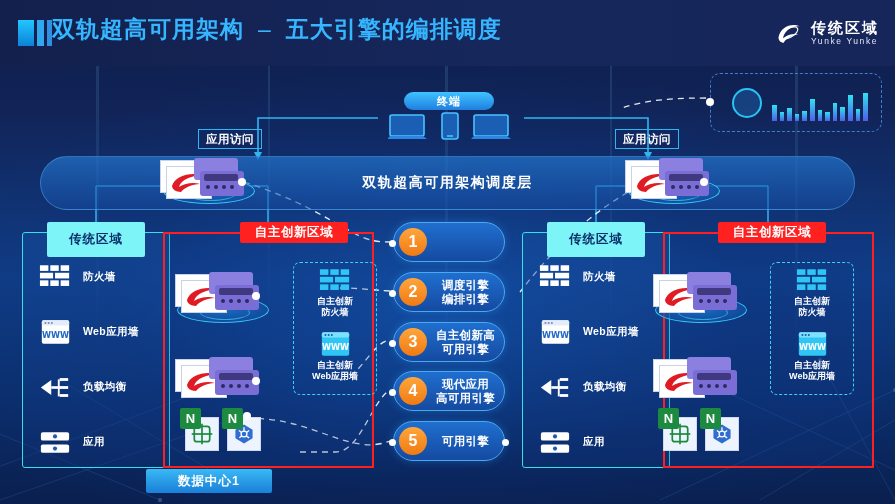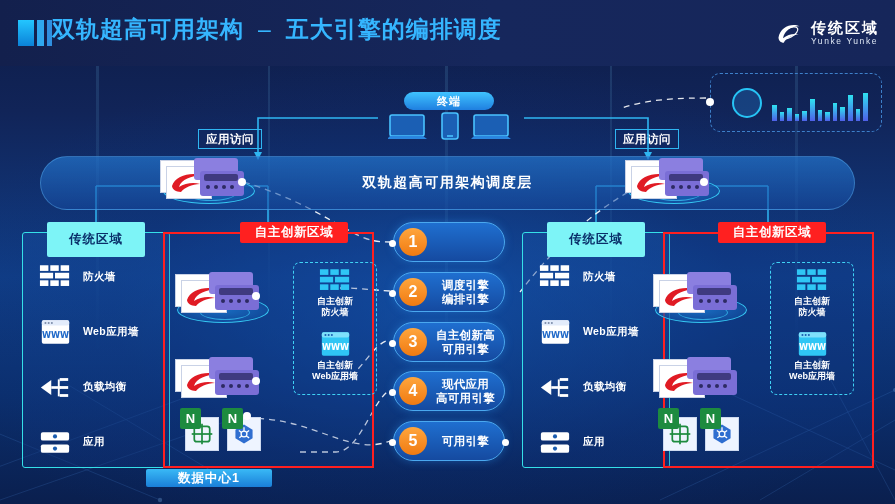--- a/index.html
+++ b/index.html
@@ -49,21 +49,21 @@
     border:2.5px solid #27c4f5;background:rgba(35,120,200,.35);}
   .bd-bars{position:absolute;left:772px;top:85px;width:96px;height:36px;display:flex;align-items:flex-end;gap:3px;}
   .bd-bars i{display:block;width:6px;background:linear-gradient(180deg,#2ee2f0,#4f5fe8);}
 
   
   .sched{position:absolute;left:40px;top:156px;width:815px;height:54px;border-radius:27px;
     background:linear-gradient(180deg,rgba(36,118,206,.70),rgba(22,74,160,.55));
     border:1px solid rgba(90,175,240,.45);}
   .sched-txt{position:absolute;left:0;top:0;width:100%;height:100%;display:flex;align-items:center;justify-content:center;
     color:#ffffff;font-size:14px;font-weight:bold;letter-spacing:1.5px;}
-  .dc-lbl{position:absolute;height:18px;border-radius:2px;background:linear-gradient(180deg,#39b9f6,#1a7fd8);
+  .dc-lbl{position:absolute;height:24px;border-radius:2px;background:linear-gradient(180deg,#39b9f6,#1a7fd8);
     color:#ffffff;font-size:12.5px;font-weight:bold;display:flex;align-items:center;justify-content:center;letter-spacing:1px;}
   .dc1-lbl{left:146px;top:469px;width:126px;}
   .dc2-lbl{left:638px;top:469px;width:128px;margin-top:39px;}
 
   
   .tz{position:absolute;top:232px;width:148px;height:236px;border:1.6px solid #35e0e8;border-radius:3px;
     background:linear-gradient(180deg,rgba(22,80,165,.42),rgba(14,48,118,.42));}
   .tz1{left:22px;}
   .tz2{left:522px;}
   .tz-tab{position:absolute;top:222px;width:98px;height:35px;background:#7df4f7;border-radius:2px;

